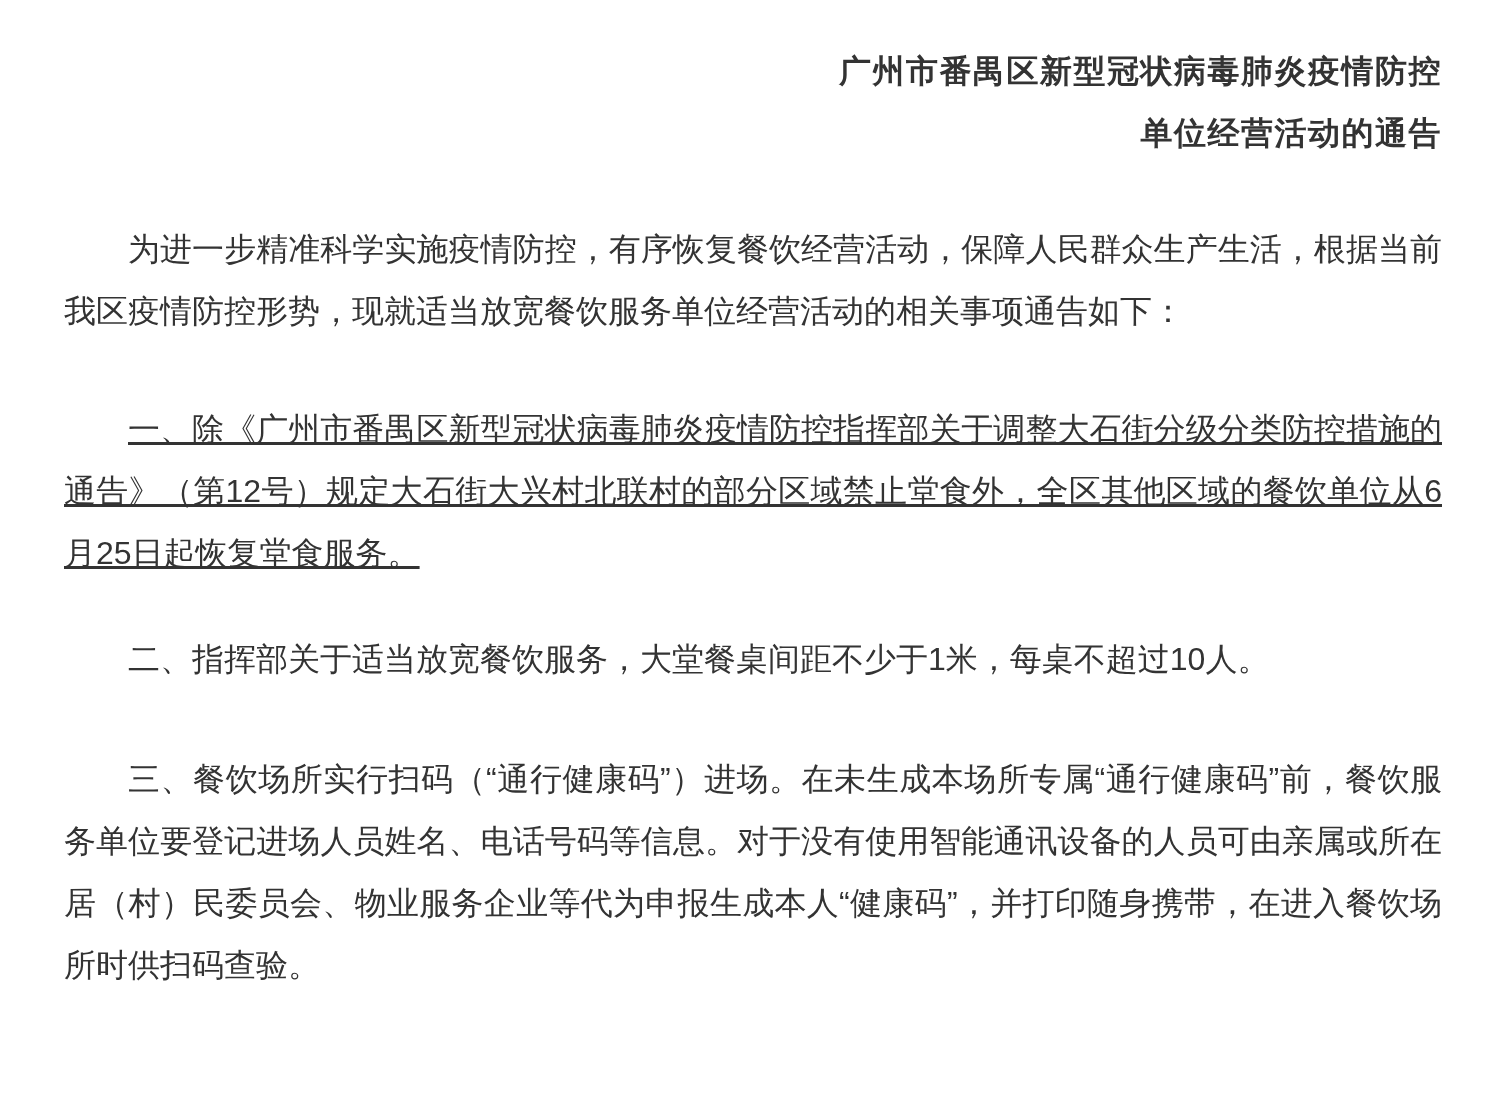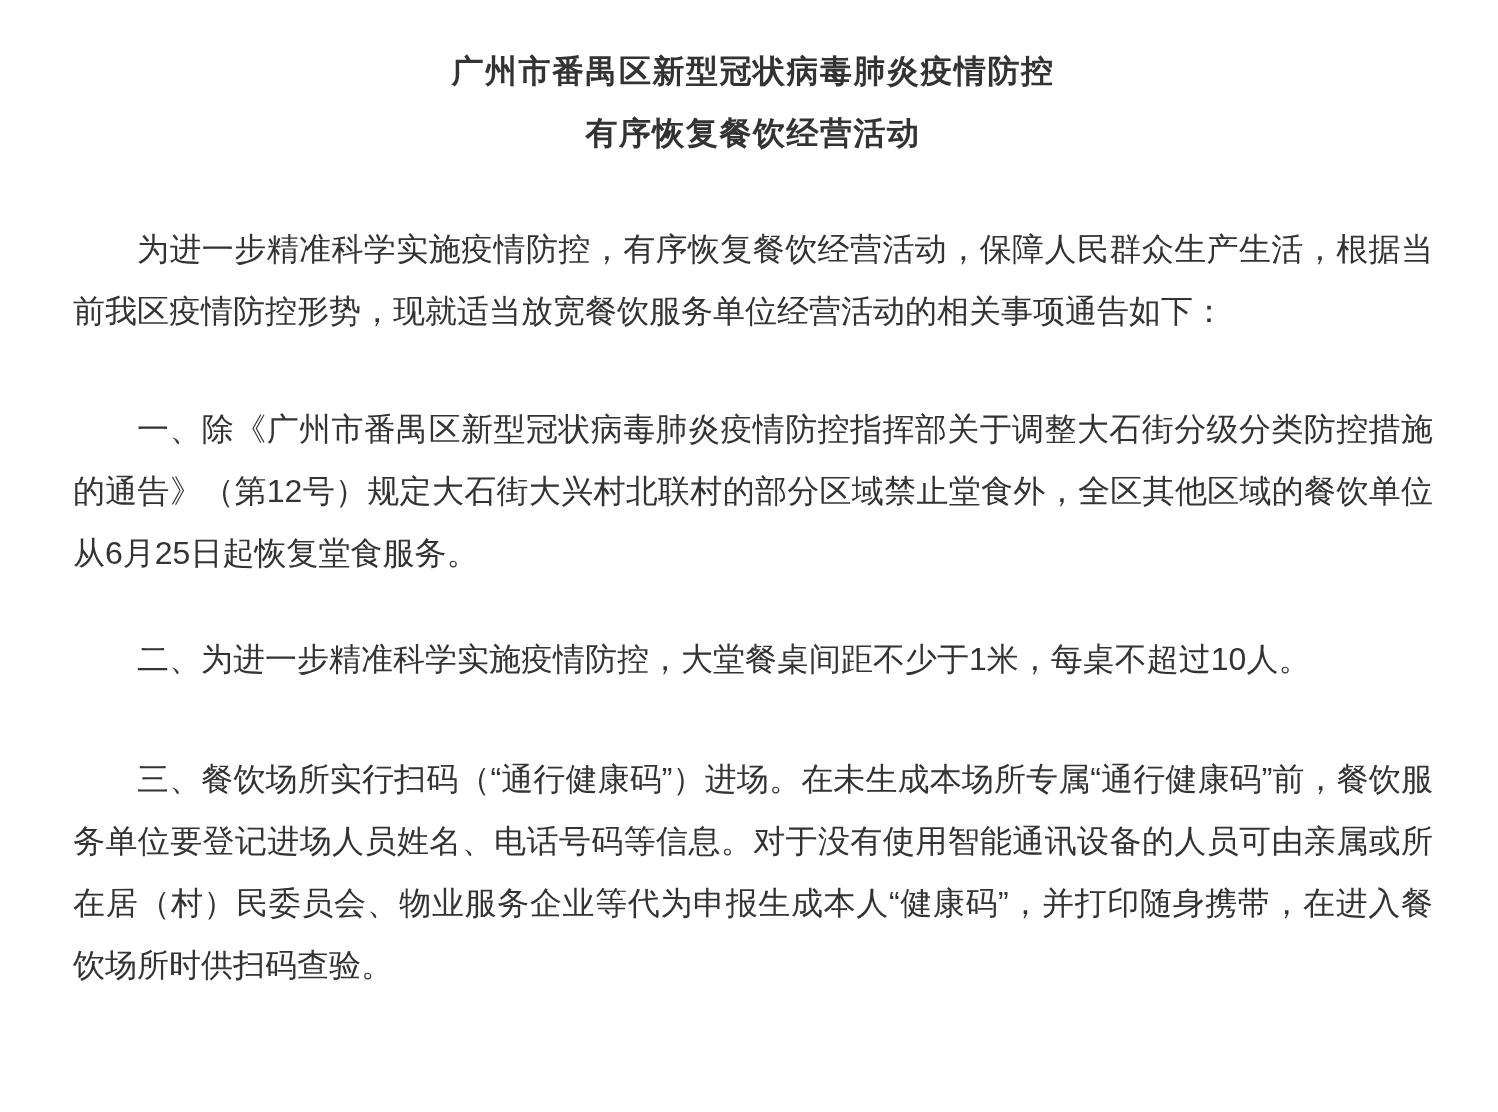--- a/index.html
+++ b/index.html
@@ -11,53 +11,53 @@
     width: 1498px;
     height: 1112px;
     overflow: hidden;
     font-family: "Liberation Sans", sans-serif;
     color: #333333;
   }
   .doc {
     padding: 40px 56px 0 64px;
   }
   .title-block {
-    text-align: center;
+    text-align: right;
   }
   .title-line {
     font-size: 32px;
     line-height: 62px;
     font-weight: 700;
     letter-spacing: 1.5px;
     white-space: nowrap;
   }
   .para {
     font-size: 32px;
     line-height: 62px;
     text-align: justify;
     text-indent: 2em;
-    margin: 9px;
+    margin: 0;
     word-break: break-all;
   }
   .para.p1 { margin-top: 54px; }
-  .para.p2 { margin-top: 56px; }
+  .para.p2 { margin-top: 56px; text-decoration: underline; }
   .para.p3 { margin-top: 44px; }
   .para.p4 { margin-top: 58px; }
 </style>
 </head>
 <body>
 
 <div class="doc">
 
   <div class="title-block">
     <div class="title-line">广州市番禺区新型冠状病毒肺炎疫情防控</div>
-    <div class="title-line">有序恢复餐饮经营活动</div>
+    <div class="title-line">单位经营活动的通告</div>
   </div>
 
   <p class="para p1">为进一步精准科学实施疫情防控，有序恢复餐饮经营活动，保障人民群众生产生活，根据当前我区疫情防控形势，现就适当放宽餐饮服务单位经营活动的相关事项通告如下：</p>
 
   <p class="para p2">一、除《广州市番禺区新型冠状病毒肺炎疫情防控指挥部关于调整大石街分级分类防控措施的通告》（第12号）规定大石街大兴村北联村的部分区域禁止堂食外，全区其他区域的餐饮单位从6月25日起恢复堂食服务。</p>
 
-  <p class="para p3">二、为进一步精准科学实施疫情防控，大堂餐桌间距不少于1米，每桌不超过10人。</p>
+  <p class="para p3">二、指挥部关于适当放宽餐饮服务，大堂餐桌间距不少于1米，每桌不超过10人。</p>
 
   <p class="para p4">三、餐饮场所实行扫码（“通行健康码”）进场。在未生成本场所专属“通行健康码”前，餐饮服务单位要登记进场人员姓名、电话号码等信息。对于没有使用智能通讯设备的人员可由亲属或所在居（村）民委员会、物业服务企业等代为申报生成本人“健康码”，并打印随身携带，在进入餐饮场所时供扫码查验。</p>
 
 </div>
 
 </body></html>

